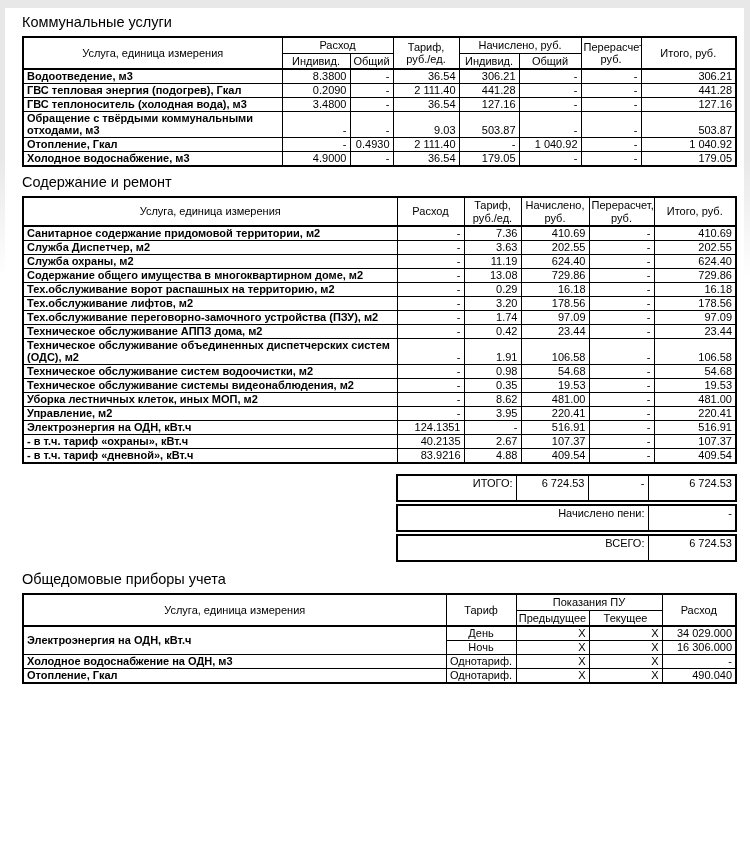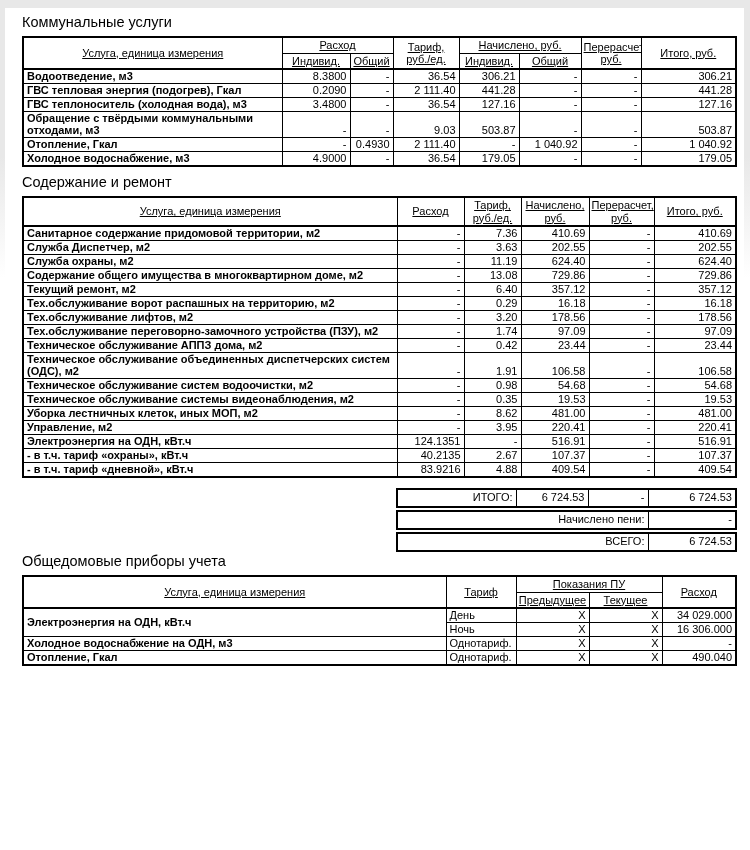--- a/index.html
+++ b/index.html
@@ -7,34 +7,34 @@
     width:750px;height:850px;position:relative;overflow:hidden;
     background:#fff;color:#000;
     font-family:"Liberation Sans",sans-serif;
   }
   .edge-top{position:absolute;top:0;left:0;width:750px;height:8px;background:#e8e8e8;}
   .edge-left{position:absolute;top:8px;left:0;width:5px;height:270px;background:linear-gradient(to bottom,#e8e8e8 55%,#fff);}
   .edge-right{position:absolute;top:8px;right:0;width:6px;height:270px;background:linear-gradient(to bottom,#e8e8e8 55%,#fff);}
   .content{position:absolute;left:22px;top:15px;width:672px;}
   .title{font-size:14.5px;line-height:15px;margin:0 0 6px 0;}
   .t2{margin-top:8px;}
-  .t3{margin-top:2px;}
+  .t3{margin-top:10px;}
   table{border-collapse:collapse;table-layout:fixed;width:713px;}
   table.box{border:2px solid #000;}
-  thead{border-bottom:2px solid #000;text-decoration:underline;}
+  thead{border-bottom:2px solid #000;}
   th,td{border:1px solid #000;font-size:11px;overflow:hidden;}
   th{font-weight:normal;text-align:center;vertical-align:middle;white-space:pre-line;line-height:12.5px;padding:1px 2px;}
   td{line-height:12px;padding:0 3px 1px;vertical-align:bottom;}
   td.s{text-align:left;font-weight:bold;}
   td.n{text-align:right;}
-  td.c{text-align:left;}
+  td.c{text-align:center;}
   td.vmid{vertical-align:middle;}
   .totals{margin-top:10px;}
   table.tot{width:339px;margin-left:374px;margin-bottom:2px;}
-  table.tot td{line-height:13px;padding:1px 3px 2px;}
+  table.tot td{line-height:13px;padding:1px 3px 10px;}
 </style>
 </head>
 <body>
 
 <div>
   <div class="edge-top"></div>
   <div class="edge-left"></div>
   <div class="edge-right"></div>
 
   <div class="content">
@@ -183,28 +183,20 @@
             <td class="n">-</td>
             <td class="n">624.40</td>
           </tr>
           <tr>
             <td class="s">Содержание общего имущества в многоквартирном доме, м2</td>
             <td class="n">-</td>
             <td class="n">13.08</td>
             <td class="n">729.86</td>
             <td class="n">-</td>
             <td class="n">729.86</td>
-          </tr>
-          <tr>
-            <td class="s">Текущий ремонт, м2</td>
-            <td class="n">-</td>
-            <td class="n">6.40</td>
-            <td class="n">357.12</td>
-            <td class="n">-</td>
-            <td class="n">357.12</td>
           </tr>
           <tr>
             <td class="s">Тех.обслуживание ворот распашных на территорию, м2</td>
             <td class="n">-</td>
             <td class="n">0.29</td>
             <td class="n">16.18</td>
             <td class="n">-</td>
             <td class="n">16.18</td>
           </tr>
           <tr>

